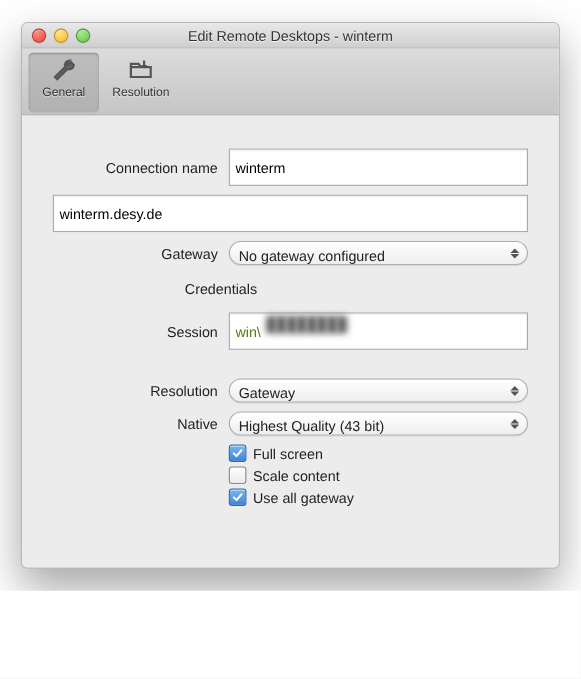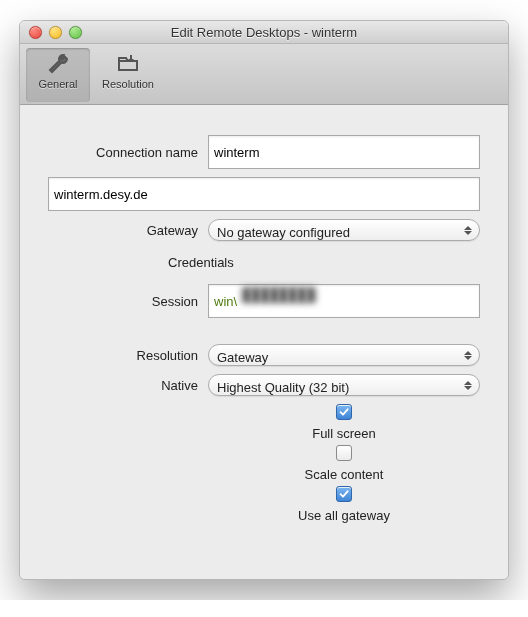--- a/index.html
+++ b/index.html
@@ -145,21 +145,20 @@
   .select .arrows::before { border-bottom:4px solid #555; }
   .select .arrows::after { border-top:4px solid #555; }
   .section-head {
     font-weight: normal;
     margin: 6px 0 6px 0;
   }
   .gap { height: 18px; }
   .checkrow {
     display:flex; align-items:center; gap:6px;
     margin-bottom:4px;
-    flex-direction:column;
   }
   .checkbox {
     width:14px; height:14px;
     border:1px solid #8a8a8a;
     border-radius:3px;
     background: linear-gradient(#ffffff,#ebebeb);
     display:flex; align-items:center; justify-content:center;
     box-shadow: inset 0 1px 0 rgba(255,255,255,0.8);
   }
   .checkbox.checked {
@@ -257,21 +256,21 @@
           <span>Gateway</span>
           <span class="arrows"></span>
         </div>
       </div>
     </div>
 
     <div class="row">
       <div class="label">Native</div>
       <div class="field">
         <div class="select">
-          <span>Highest Quality (32 bit)</span>
+          <span>Highest Quality (43 bit)</span>
           <span class="arrows"></span>
         </div>
       </div>
     </div>
 
     <div class="row" style="margin-bottom:2px;">
       <div class="label"></div>
       <div class="field">
         <div class="checkrow">
           <div class="checkbox checked">

